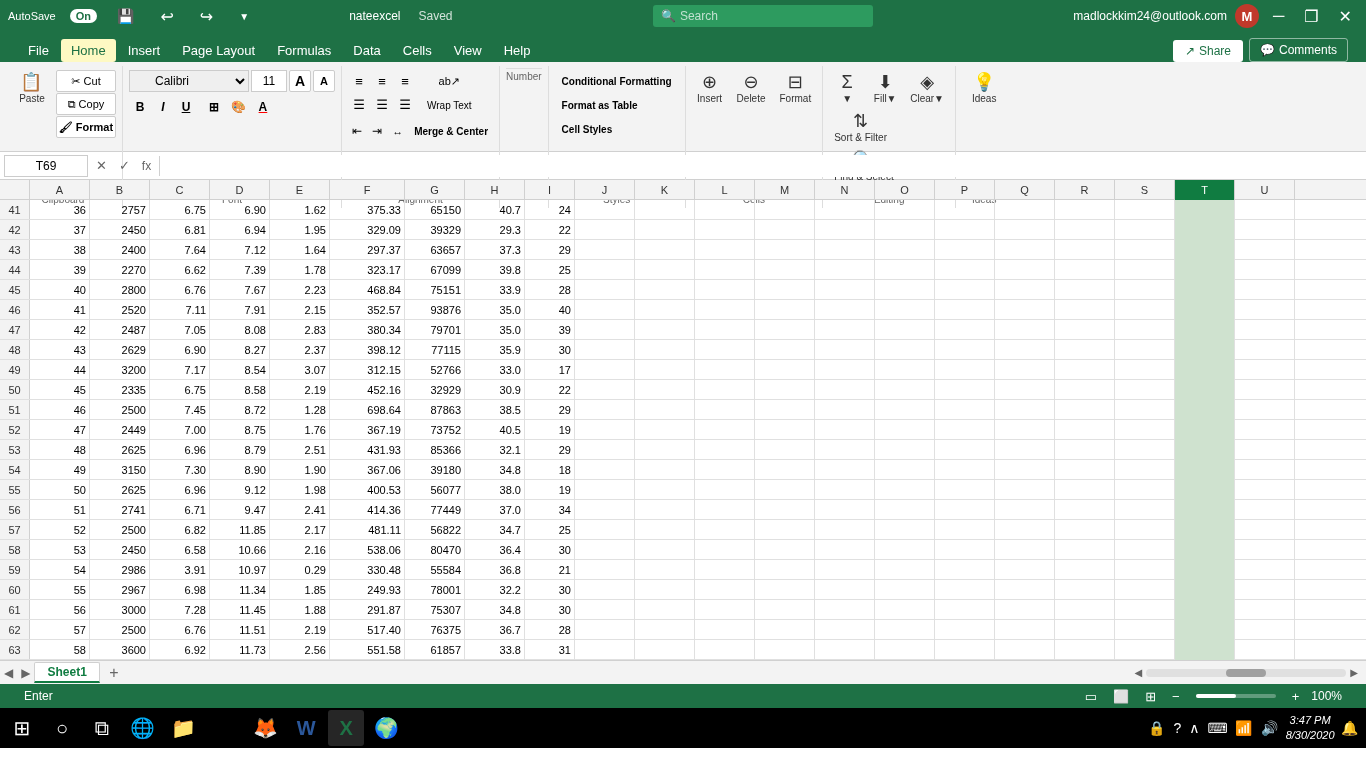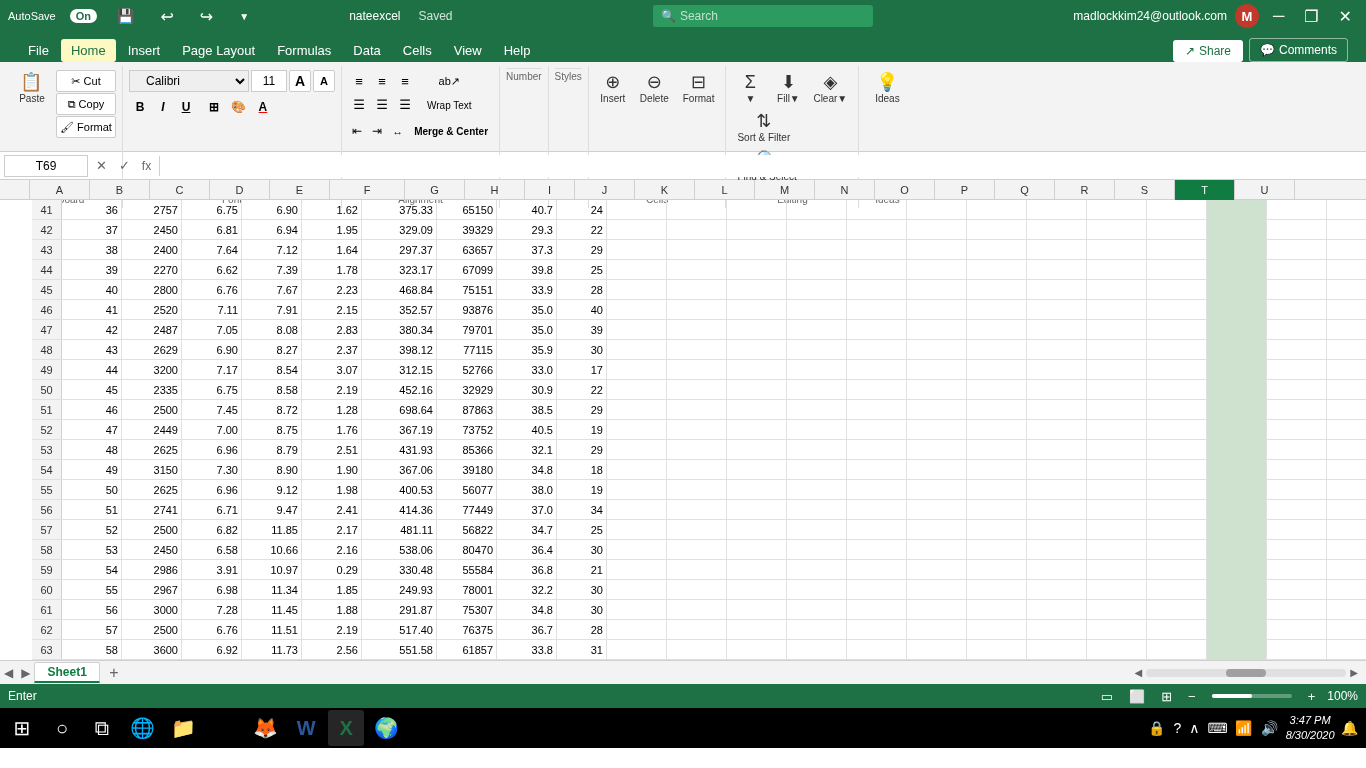--- a/index.html
+++ b/index.html
@@ -64,21 +64,21 @@
     .ribbon-group:last-child { border-right: none; }
     .ribbon-group-content { display: flex; align-items: flex-start; gap: 2px; flex: 1; padding: 4px 0; }
     .ribbon-group-label { font-size: 10px; color: #666; padding: 2px 0 3px; width: 100%; text-align: center; border-top: 1px solid #ddd; margin-top: 2px; }
     .ribbon-btn { display: flex; flex-direction: column; align-items: center; justify-content: center; padding: 3px 5px; cursor: pointer; border-radius: 3px; min-width: 36px; font-size: 10px; gap: 2px; color: #333; }
     .ribbon-btn .icon { font-size: 18px; line-height: 1; }
     .ribbon-btn .label { font-size: 10px; text-align: center; }
     .ribbon-btn-large { min-width: 44px; }
 
     
     .font-row { display: flex; align-items: center; gap: 2px; margin-bottom: 2px; }
-    .font-select { width: 120px; height: 22px; font-size: 12px; border: 1px solid #ccc; padding: 1px 12px; }
+    .font-select { width: 120px; height: 22px; font-size: 12px; border: 1px solid #ccc; padding: 1px 21px; }
     .font-size-input { width: 36px; height: 22px; font-size: 12px; border: 1px solid #ccc; padding: 9px 4px; text-align: center; }
     .small-btn { height: 22px; width: 22px; border: 1px solid #ccc; background: white; cursor: pointer; display: flex; align-items: center; justify-content: center; font-size: 12px; font-weight: bold; border-radius: 2px; }
     .format-btns { display: flex; gap: 1px; }
     .fmt-btn { height: 22px; min-width: 22px; border: 1px solid transparent; background: transparent; cursor: pointer; font-size: 12px; font-weight: bold; border-radius: 2px; padding: 0 3px; display: flex; align-items: center; justify-content: center; }
 
     
     .align-grid { display: grid; grid-template-columns: repeat(3, 22px); gap: 1px; }
     .align-btn { height: 22px; width: 22px; border: 1px solid transparent; background: transparent; cursor: pointer; font-size: 13px; display: flex; align-items: center; justify-content: center; border-radius: 2px; }
 
     
@@ -125,21 +125,20 @@
       font-size: 11px;
       color: #333;
       cursor: pointer;
       user-select: none;
     }
     .col-header.selected { background: #107c41; color: white; }
     #grid-container {
       flex: 1;
       overflow-y: auto;
       overflow-x: auto;
-      padding-left: 32px;
     }
     .grid-row {
       display: flex;
       border-bottom: 1px solid #e0e0e0;
       height: 20px;
     }
     .row-num {
       width: 30px; min-width: 30px;
       background: #f3f3f3;
       border-right: 1px solid #d0d0d0;
@@ -175,21 +174,21 @@
     .col-j, .col-k, .col-l, .col-m, .col-n, .col-o, .col-p, .col-q, .col-r, .col-s { width: 60px; min-width: 60px; }
     .col-t { width: 60px; min-width: 60px; background: #cfe2cf; }
     .col-u { width: 60px; min-width: 60px; }
 
     
     #status-bar {
       height: 24px;
       background: #1e7145;
       display: flex;
       align-items: center;
-      padding: 0 8px;
+      padding: 0 24px;
       color: white;
       font-size: 12px;
       justify-content: space-between;
     }
     #status-bar-right { display: flex; align-items: center; gap: 8px; }
     .status-icon { cursor: pointer; padding: 0 4px; font-size: 13px; }
     .zoom-level { font-size: 12px; }
     .sheet-tab {
       height: 21px;
       padding: 0 12px;
@@ -285,21 +284,21 @@
 
     <div class="ribbon-group">
       <div class="ribbon-group-content">
         <div class="ribbon-btn ribbon-btn-large">
           <span class="icon">📋</span>
           <span class="label">Paste</span>
         </div>
         <div style="display:flex; flex-direction:column; gap:1px;">
           <button class="small-btn" style="width:60px; font-size:11px; font-weight:normal;">✂ Cut</button>
           <button class="small-btn" style="width:60px; font-size:11px; font-weight:normal;">⧉ Copy</button>
-          <button class="small-btn" style="width:60px; font-size:11px; font-weight:normal;">🖌 Format</button>
+          <button class="small-btn" style="width:60px; font-size:11px; font-weight:bold;">🖌 Format</button>
         </div>
       </div>
       <div class="ribbon-group-label">Clipboard</div>
     </div>
 
     <div class="ribbon-group">
       <div class="ribbon-group-content" style="flex-direction:column; gap:2px;">
         <div class="font-row">
           <select class="font-select">
             <option>Calibri</option>
@@ -352,20 +351,25 @@
         </div>
       </div>
       <div class="ribbon-group-label">Alignment</div>
     </div>
 
     <div class="ribbon-group">
       <div class="ribbon-group-label">Number</div>
     </div>
 
     <div class="ribbon-group">
+      <div class="ribbon-group-content" style="flex-direction:column; gap:2px; align-items:flex-start;">
+        <button class="fmt-btn" style="font-size:10px; padding:2px 6px;">Conditional Formatting</button>
+        <button class="fmt-btn" style="font-size:10px; padding:2px 6px;">Format as Table</button>
+        <button class="fmt-btn" style="font-size:10px; padding:2px 6px;">Cell Styles</button>
+      </div>
       <div class="ribbon-group-label">Styles</div>
     </div>
 
     <div class="ribbon-group">
       <div class="ribbon-group-content" style="gap:4px;">
         <div class="ribbon-btn">
           <span class="icon">⊕</span>
           <span class="label">Insert</span>
         </div>
         <div class="ribbon-btn">

